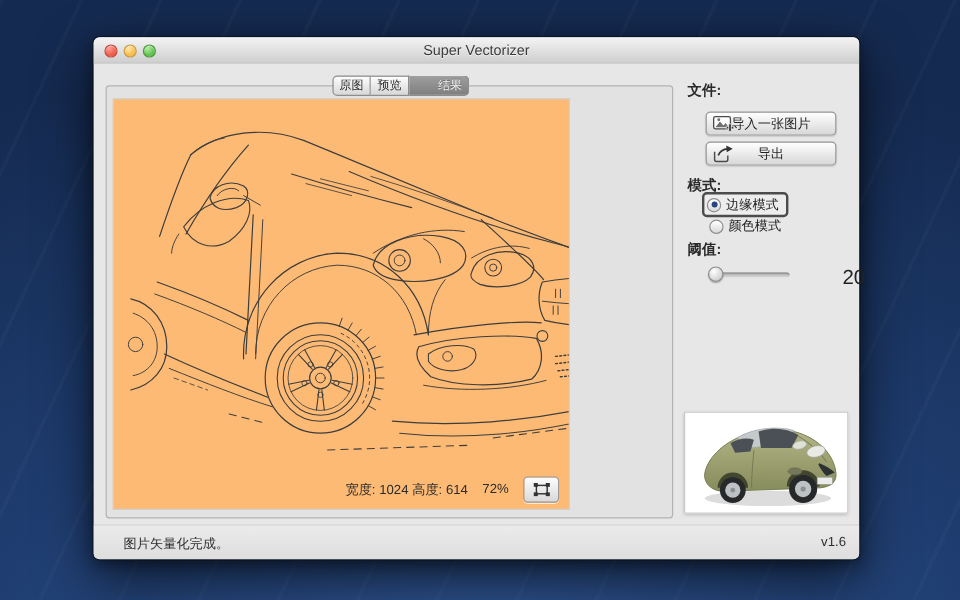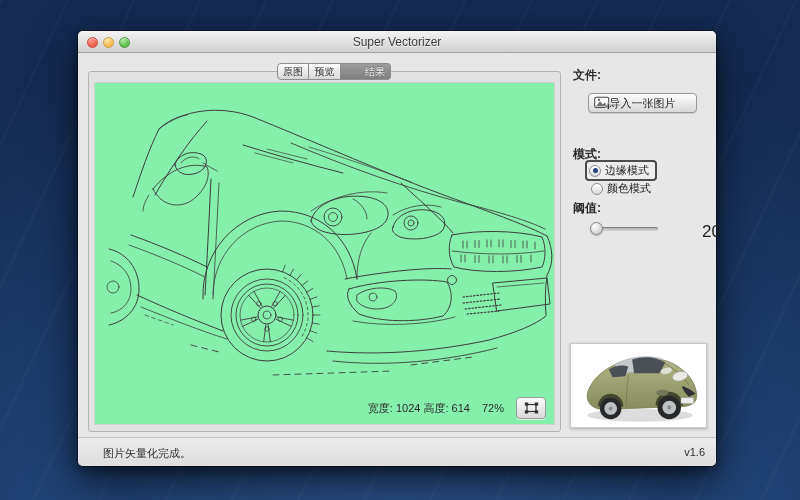--- a/index.html
+++ b/index.html
@@ -54,22 +54,22 @@
     background:linear-gradient(#9d9d9d,#7f7f7f);
     color:#f2f2f2; text-shadow:0 -1px 0 rgba(0,0,0,.35);
   }
 
   
   .groupbox {
     position:absolute; left:10px; top:40px; width:473px; height:361px;
     background:#e2e2e2; border:1px solid #b3b3b3; border-radius:3px;
   }
   .canvas {
-    position:absolute; left:5px; top:10px; width:461px; height:343px;
-    background:#86efac; border:1px solid #cfcfcf; overflow:hidden;
+    position:absolute; left:5px; top:10px; width:381px; height:343px;
+    background:#fdba74; border:1px solid #cfcfcf; overflow:hidden;
   }
   .car-art { position:absolute; left:0; top:0; }
   .canvas-info {
     position:absolute; right:8px; bottom:5px;
     display:flex; align-items:center; gap:12px;
     font-size:11px; color:#2c2c2c;
   }
   .fit-button {
     width:30px; height:22px; border:1px solid #9a9a9a; border-radius:4px;
     background:linear-gradient(#fdfdfd,#d9d9d9);
@@ -287,20 +287,28 @@
     <svg class="btn-icon" width="18" height="15" viewBox="0 0 18 15">
       <rect x="0.7" y="1.2" width="14" height="10.2" rx="1.5" fill="#fdfdfd" stroke="#4a4a4a" stroke-width="1.1"></rect>
       <path d="M2.2,10 L6,5.3 L8.8,8.6 L10.8,6.6 L13.2,10 Z" fill="#6f6f6f"></path>
       <circle cx="5" cy="3.8" r="1.2" fill="#6f6f6f"></circle>
       <rect x="11.2" y="9.2" width="6.3" height="2.3" rx="0.5" fill="#3a3a3a" stroke="#fff" stroke-width="0.6"></rect>
       <rect x="13.2" y="7.2" width="2.3" height="6.3" rx="0.5" fill="#3a3a3a" stroke="#fff" stroke-width="0.6"></rect>
     </svg>
     <span>导入一张图片</span>
   </div>
 
+  <div class="side-button btn-export">
+    <svg class="btn-icon" width="18" height="15" viewBox="0 0 18 15">
+      <path d="M1.5,5.5 L1.5,12 A1.6,1.6 0 0 0 3.1,13.6 L10.9,13.6 A1.6,1.6 0 0 0 12.5,12 L12.5,8.5" fill="none" stroke="#4a4a4a" stroke-width="1.2"></path>
+      <path d="M4.5,8.5 C6,4.8 9,3.2 12.6,3" fill="none" stroke="#333" stroke-width="1.4"></path>
+      <path d="M11.2,0.2 L16.6,2.9 L11.6,5.8 Z" fill="#333"></path>
+    </svg>
+    <span>导出</span>
+  </div>
 
   <div class="side-label lbl-mode">模式:</div>
 
   <div class="radio-row radio-focus">
     <span class="radio checked">
         <span class="dot"></span>
       </span>
     <span>边缘模式</span>
   </div>
   <div class="radio-row radio-row2">

